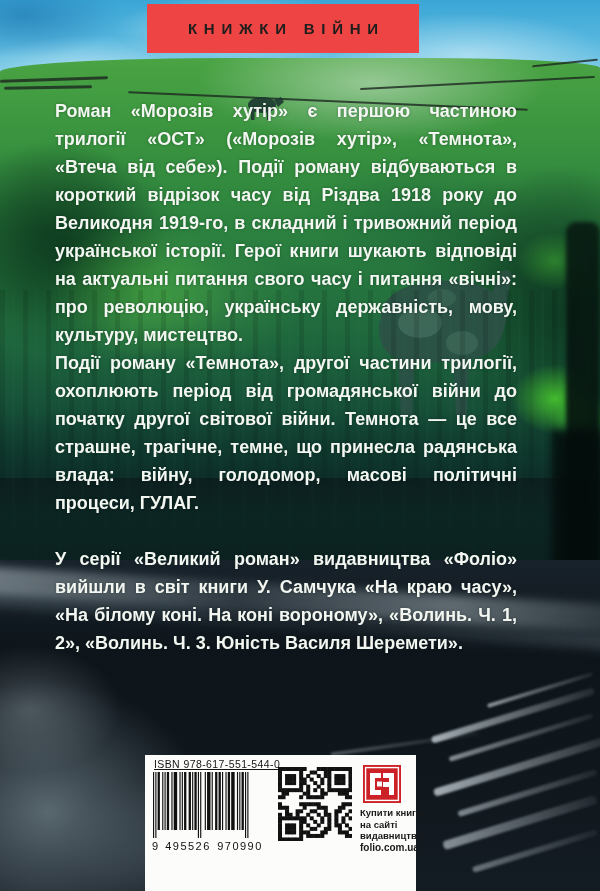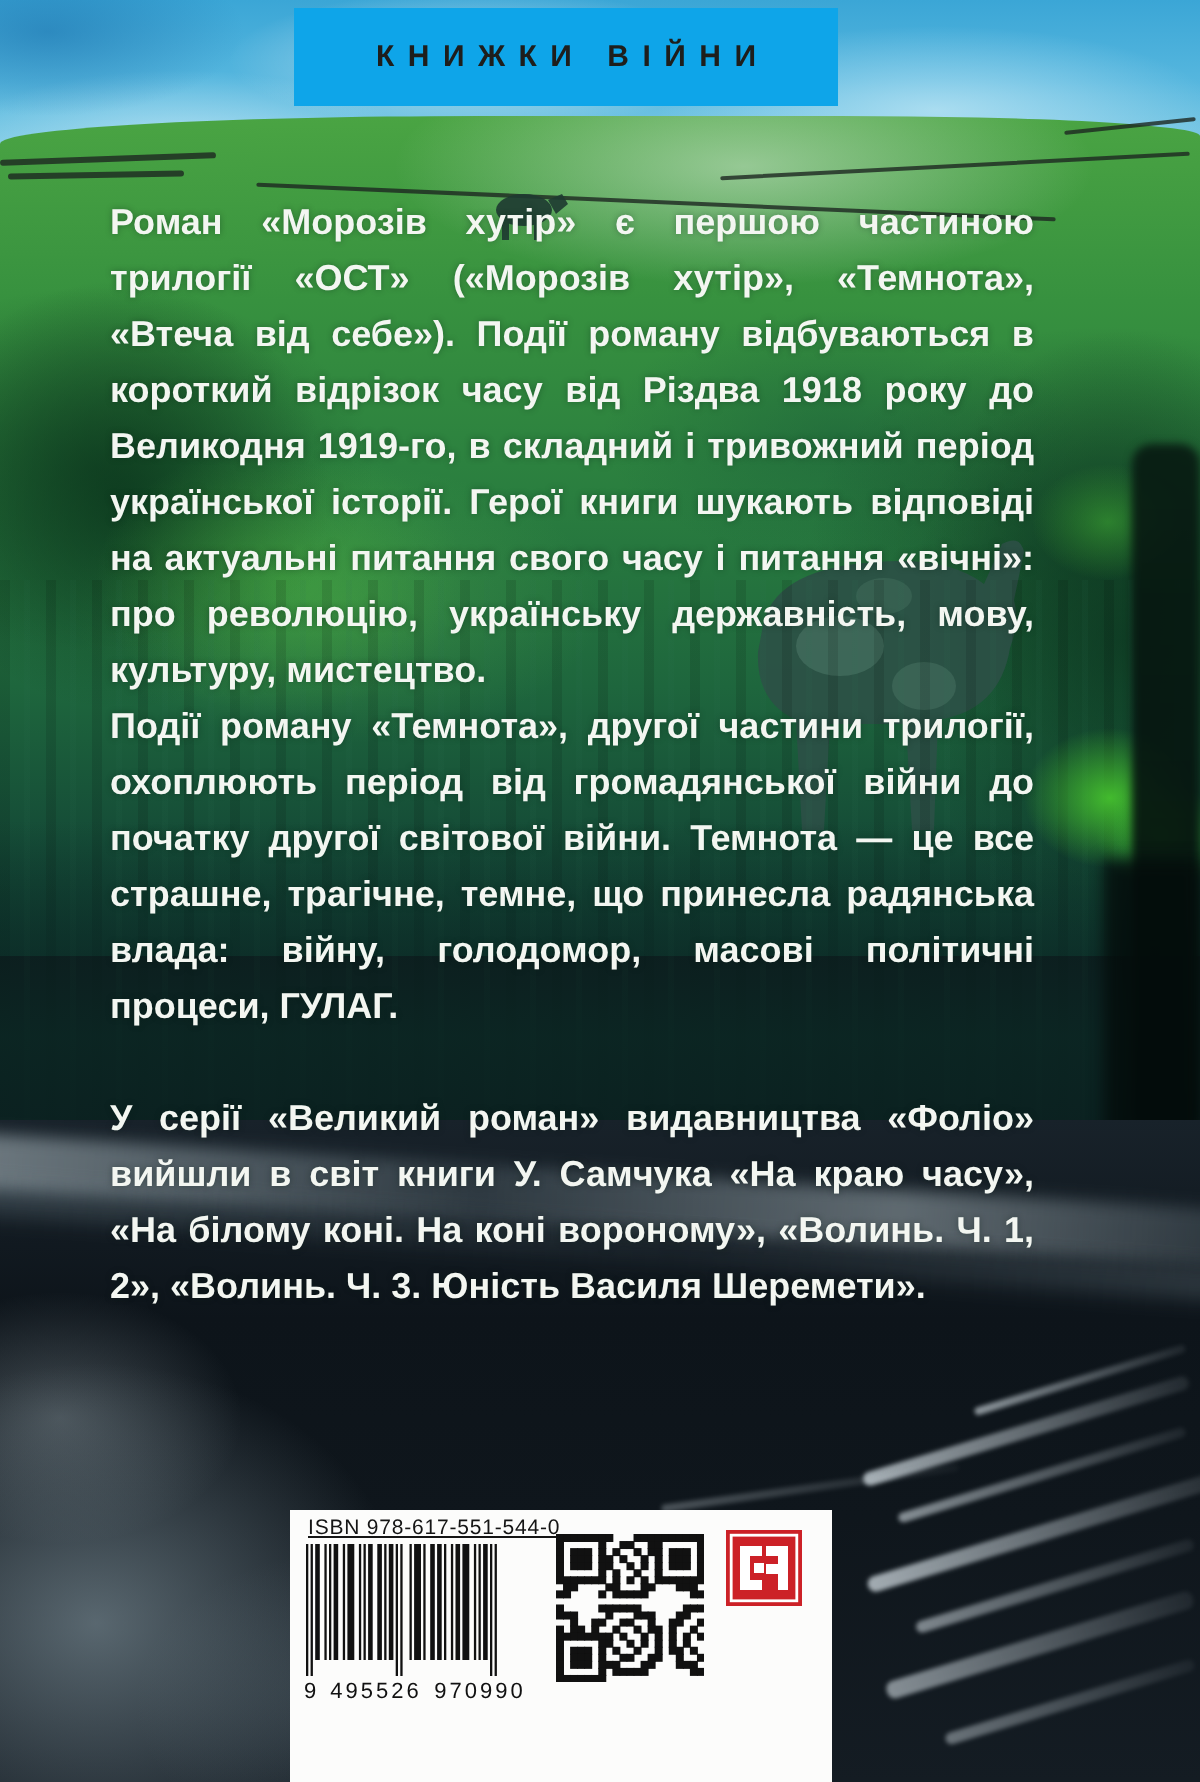--- a/index.html
+++ b/index.html
@@ -60,21 +60,21 @@
   .streaks span:nth-of-type(1){left:428px;top:712px;width:170px;height:7px;}
   .streaks span:nth-of-type(2){left:446px;top:735px;width:150px;height:5px;opacity:.8;}
   .streaks span:nth-of-type(3){left:430px;top:762px;width:185px;height:8px;}
   .streaks span:nth-of-type(4){left:455px;top:790px;width:145px;height:6px;opacity:.75;}
   .streaks span:nth-of-type(5){left:440px;top:818px;width:160px;height:9px;opacity:.8;}
   .streaks span:nth-of-type(6){left:470px;top:848px;width:130px;height:6px;opacity:.6;}
   .streaks span:nth-of-type(7){left:485px;top:688px;width:110px;height:4px;opacity:.85;}
   .streaks span:nth-of-type(8){left:330px;top:742px;width:150px;height:4px;opacity:.4;transform:rotate(-8deg);}
 
   
-  .series-label{position:absolute;z-index:6;left:147px;top:4px;width:272px;height:49px;background:#0ea5e9;
+  .series-label{position:absolute;z-index:6;left:147px;top:4px;width:272px;height:49px;background:#ef4444;
     display:flex;align-items:center;justify-content:center;}
   .series-label span{font-size:15px;font-weight:bold;color:#1e1e1c;letter-spacing:.45em;margin-right:-.45em;white-space:nowrap;}
 
   
   .blurb{position:absolute;z-index:5;left:55px;top:97px;width:462px;color:#f3f6f1;
     font-size:18px;font-weight:bold;line-height:28px;text-align:justify;
     text-shadow:0 0 3px rgba(0,30,20,.35);}
   .blurb p{margin:0;}
   .blurb p.gap{margin-top:28px;}
 
@@ -417,15 +417,21 @@
       </svg>
 
     <svg class="pub-logo" viewBox="0 0 38 38">
       <rect x="0" y="0" width="38" height="38" fill="#cc2127"></rect>
       <rect x="2.6" y="2.6" width="32.8" height="32.8" fill="none" stroke="#ffffff" stroke-width="1.4"></rect>
       <path fill="#ffffff" d="M7,8 h11 v5 h-6 v12 h6 v5 h-11 z"></path>
       <rect x="14" y="16.5" width="5" height="5" fill="#ffffff"></rect>
       <path fill="#ffffff" d="M20,8 h11 v22 h-5 v-8 h-6 v-5 h6 v-4 h-6 z"></path>
     </svg>
 
+    <div class="shop">
+      <div>Купити книги</div>
+      <div>на сайті</div>
+      <div>видавництва</div>
+      <div class="site">folio.com.ua</div>
+    </div>
   </div>
 
 </div>
 
 </body></html>

